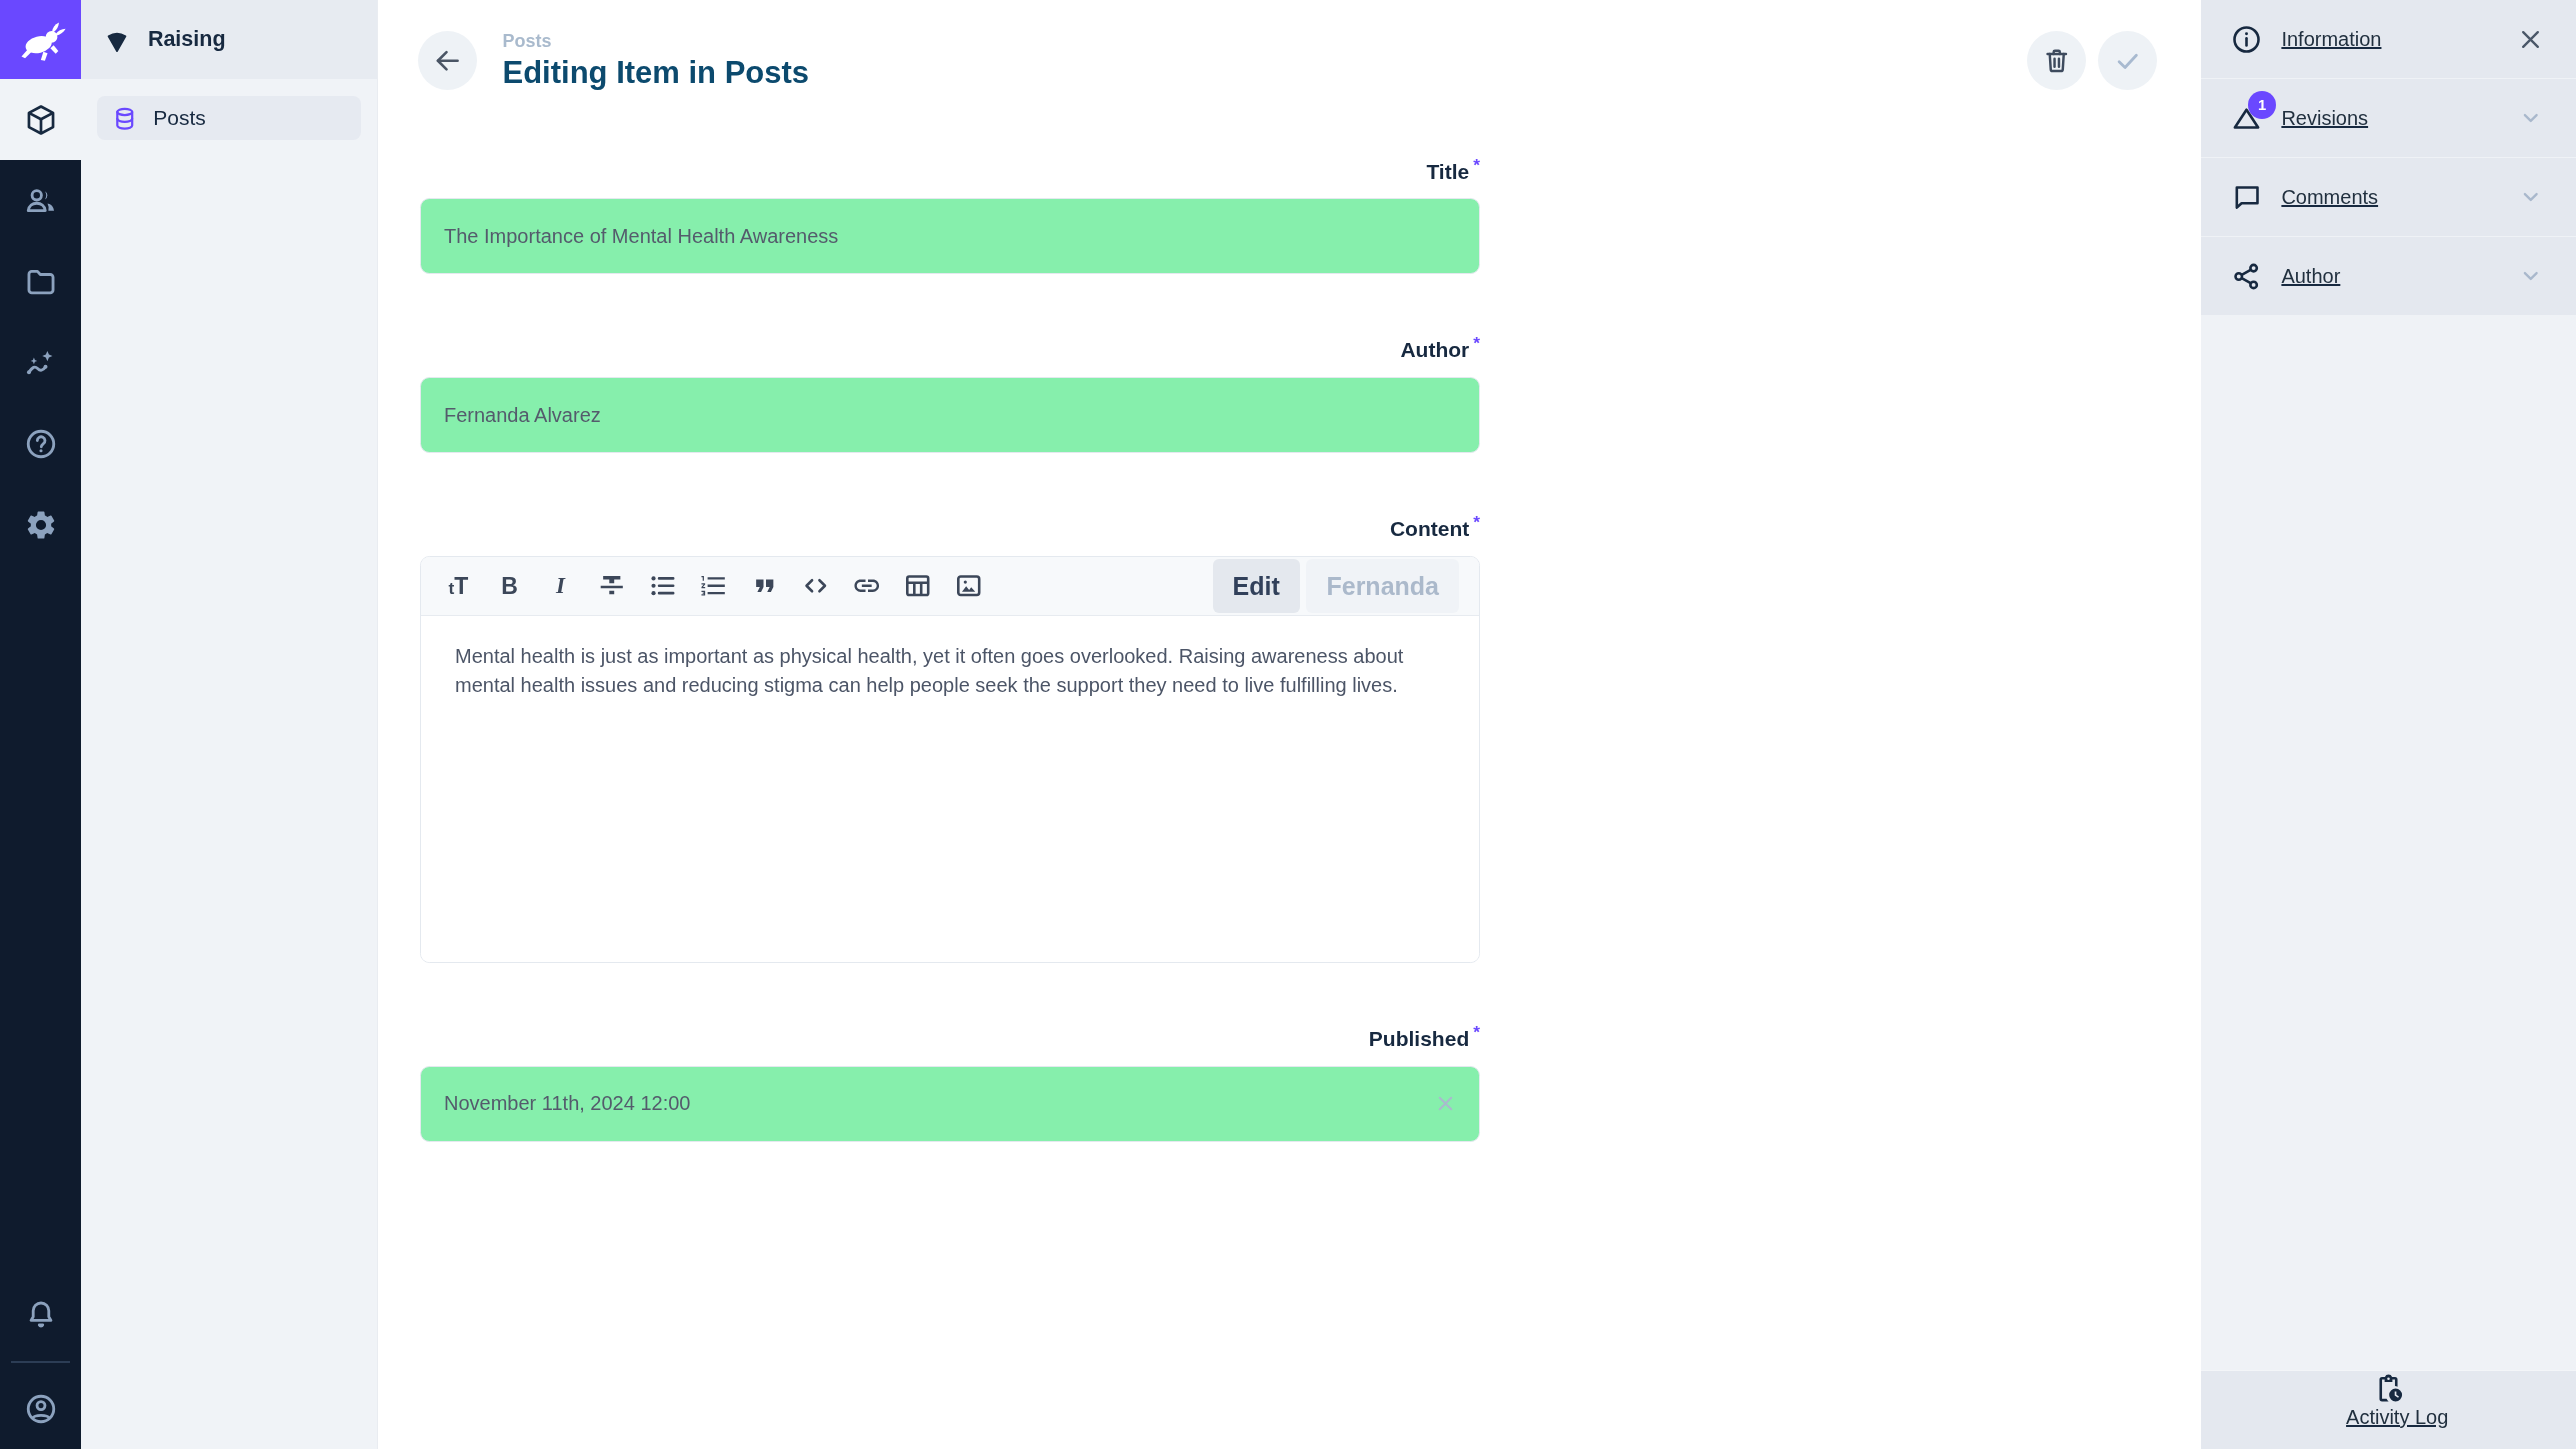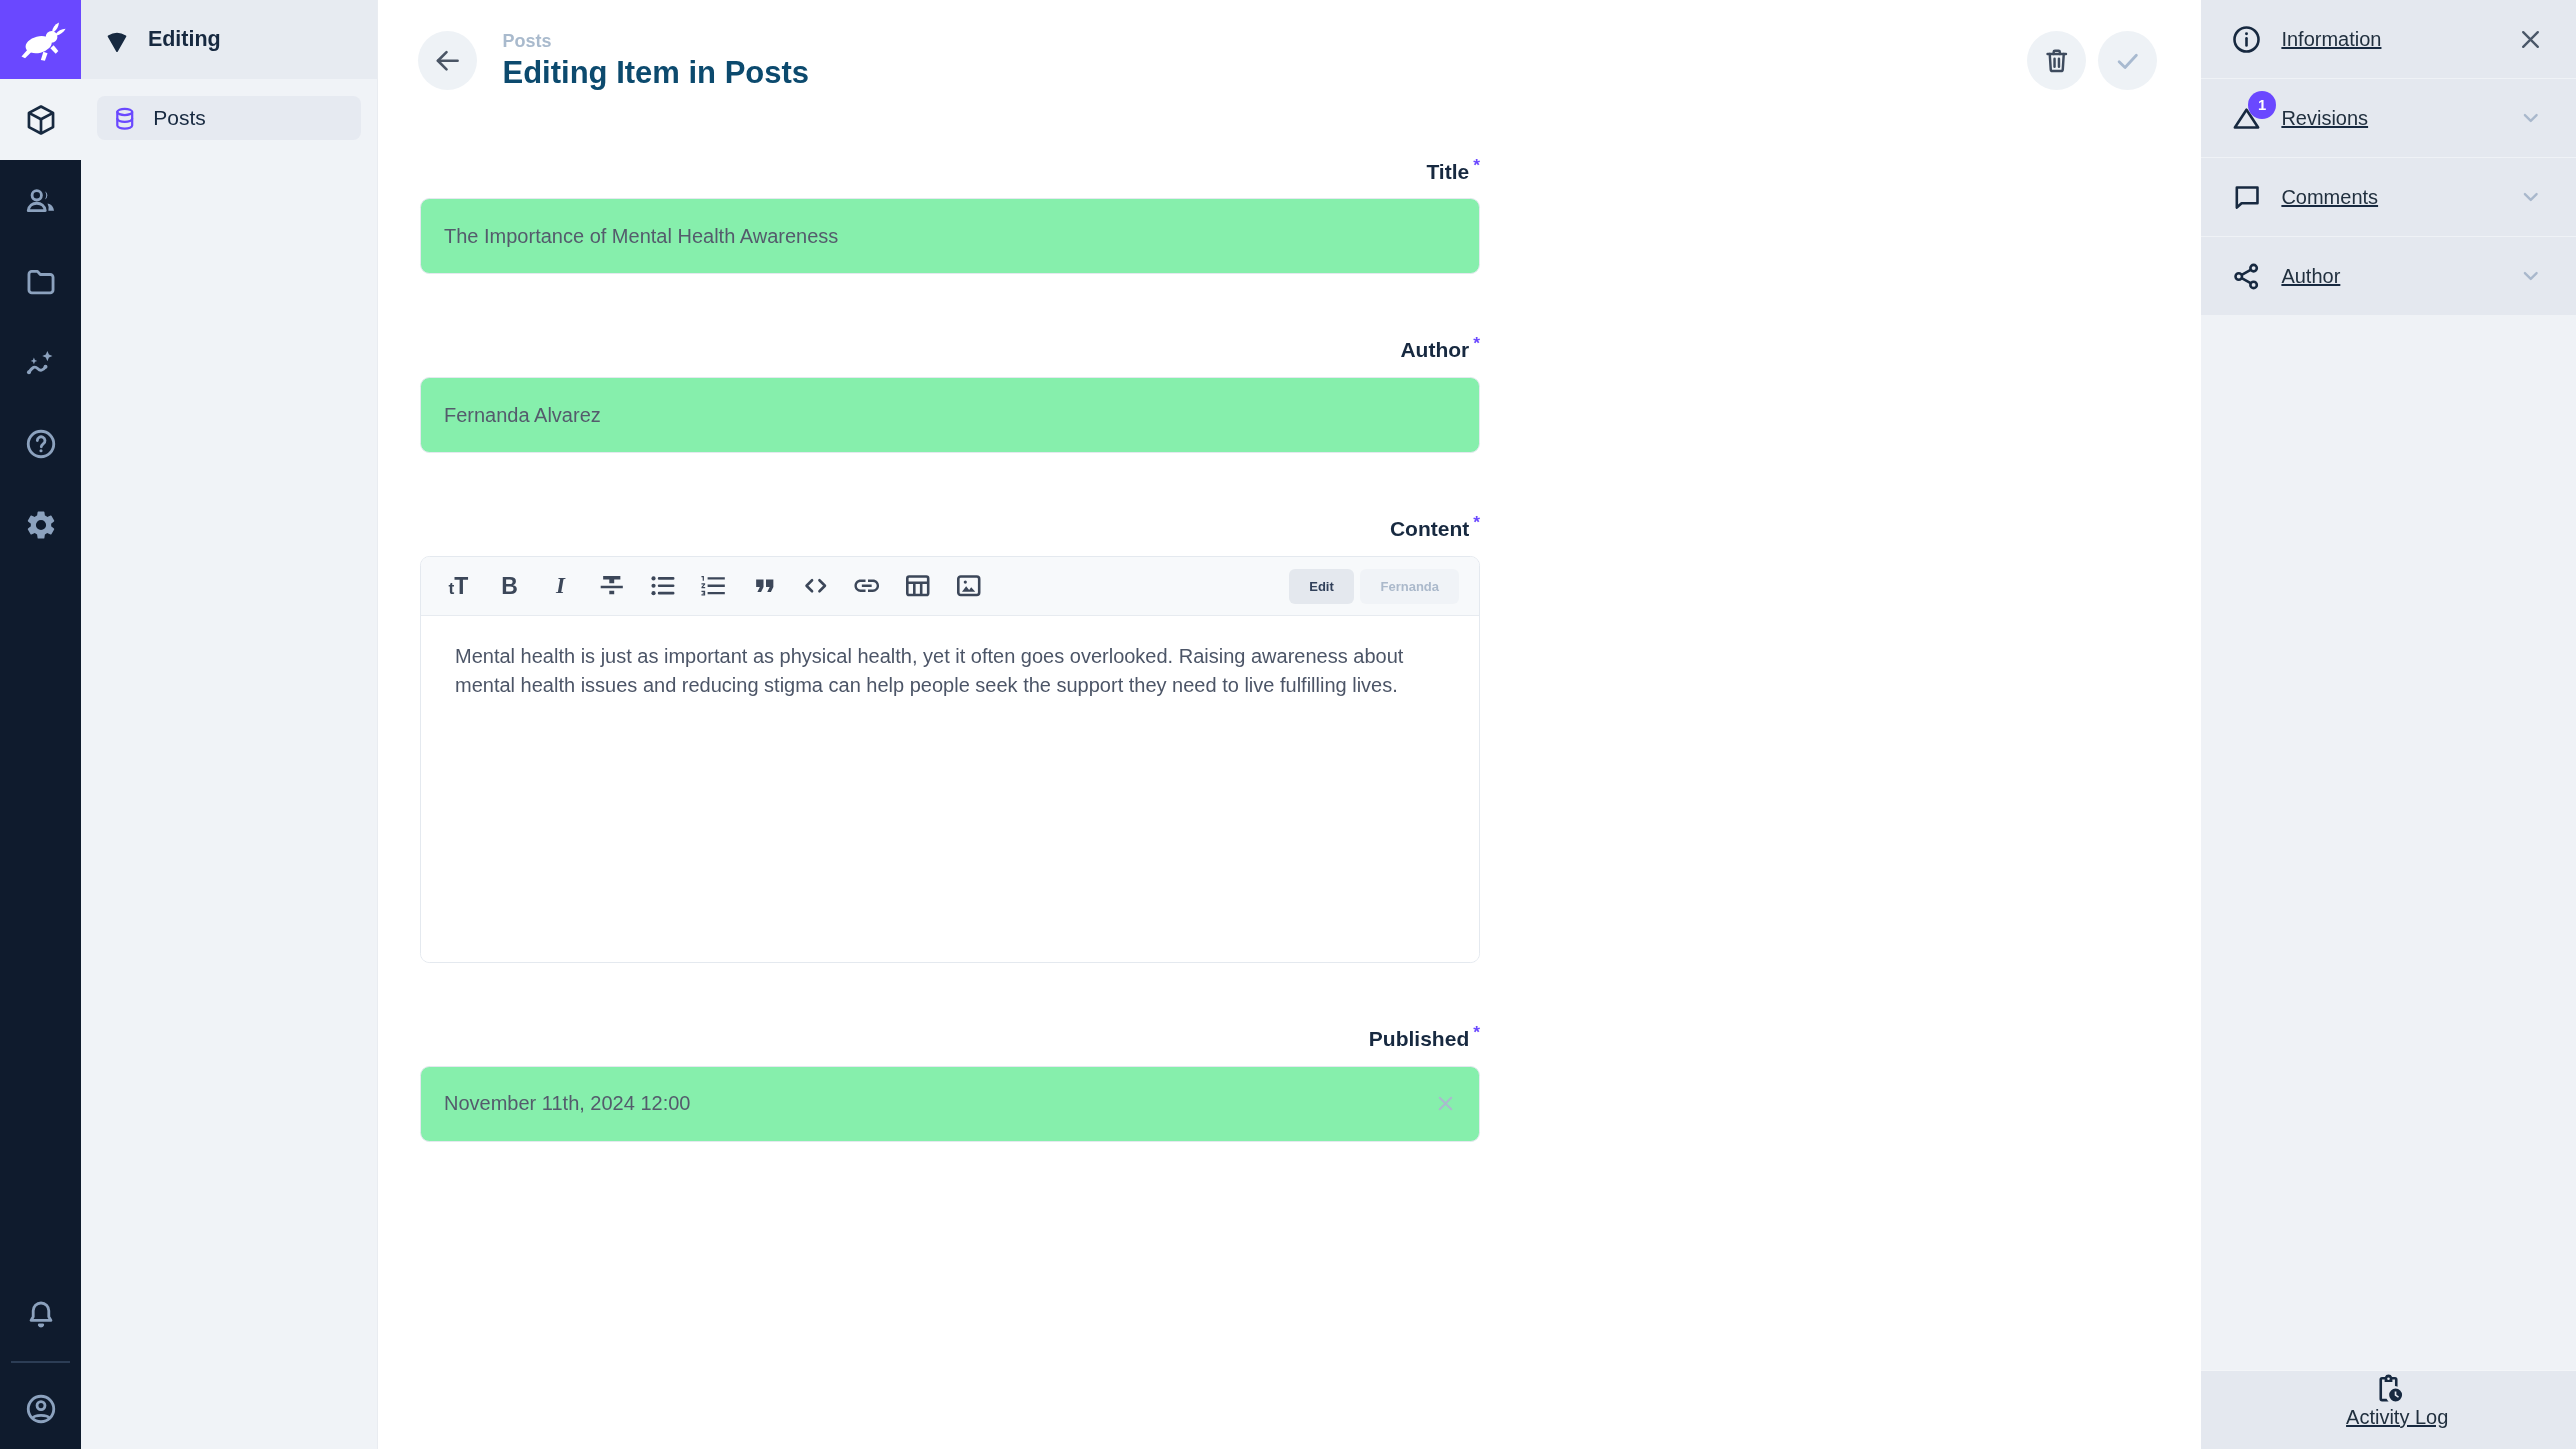--- a/index.html
+++ b/index.html
@@ -55,22 +55,22 @@
 
   
   .editor { border:1.3px solid #E4E9EF; border-radius:9.4px; overflow:hidden; height:407px; display:flex; flex-direction:column; }
   .editor-toolbar { height:59px; background:#F7F9FB; border-bottom:1.3px solid #E7EBF0; display:flex; align-items:center; padding:0 12px; flex-shrink:0; }
   .tb-btn { width:51px; height:43px; border:none; background:transparent; color:#3C4759; display:flex; align-items:center; justify-content:center; cursor:pointer; }
   .tb-btn svg { width:29.5px; height:29.5px; }
   .tb-txt { font-size:23px; font-weight:700; color:#3C4759; }
   .tb-txt .sm { font-size:17.4px; }
   .tb-txt.it { font-style:italic; font-family:"Liberation Serif", serif; }
   .tab-group { margin-left:auto; display:flex; gap:6.7px; margin-right:8px; }
-  .tab-btn { height:35px; padding:0 20px; border:none; border-radius:6px; font-family:"Liberation Sans", sans-serif;
-             font-size:13px; font-weight:600; cursor:pointer; }
+  .tab-btn { height:54px; padding:0 20px; border:none; border-radius:6px; font-family:"Liberation Sans", sans-serif;
+             font-size:25px; font-weight:600; cursor:pointer; }
   .tab-btn.active { background:#E4E8EE; color:#31405A; }
   .tab-btn.inactive { background:#F0F3F7; color:#ABB9CB; }
   .editor-body { background:#fff; padding:25.5px 34px; font-size:20px; line-height:1.47; color:#4C5567; flex:1; }
 
   
   .sidebar { width:375px; background:#EFF2F6; flex-shrink:0; display:flex; flex-direction:column; }
   .side-row { height:79px; background:#E4E8EF; border-bottom:1.3px solid #EFF2F6; display:flex; align-items:center; padding:0 28px; cursor:pointer; flex-shrink:0;text-decoration:underline; }
   .side-icon { width:35px; height:35px; display:flex; align-items:center; justify-content:center; color:#172940; position:relative; flex-shrink:0; }
   .side-icon svg { width:31px; height:31px; }
   .side-label { font-size:20px; font-weight:500; color:#21303F; margin-left:17.4px; }
@@ -160,21 +160,21 @@
         <path d="M6.2 18.4c1.2-2.6 10.4-2.6 11.6 0" stroke-linecap="round"></path>
       </svg>
     </button>
   </aside>
 
   <nav class="nav">
     <div class="project">
       <svg viewBox="0 0 24 24">
         <path d="M12 21.5 L4.8 8.8 A13.4 13.4 0 0 1 19.2 8.8 Z" fill="#172940" stroke="#172940" stroke-width="1.6" stroke-linejoin="round"></path>
       </svg>
-      <span class="project-name">Editing</span>
+      <span class="project-name">Raising</span>
     </div>
     <div class="nav-body">
       <div class="nav-item">
         <svg viewBox="0 0 24 24" fill="none" stroke="currentColor" stroke-width="2.1" stroke-linecap="round">
           <ellipse cx="12" cy="5.6" rx="7" ry="2.9"></ellipse>
           <path d="M5 5.6v6.4c0 1.6 3.1 2.9 7 2.9s7-1.3 7-2.9V5.6"></path>
           <path d="M5 12v6.4c0 1.6 3.1 2.9 7 2.9s7-1.3 7-2.9V12"></path>
         </svg>
         <span class="nav-item-label">Posts</span>
       </div>

